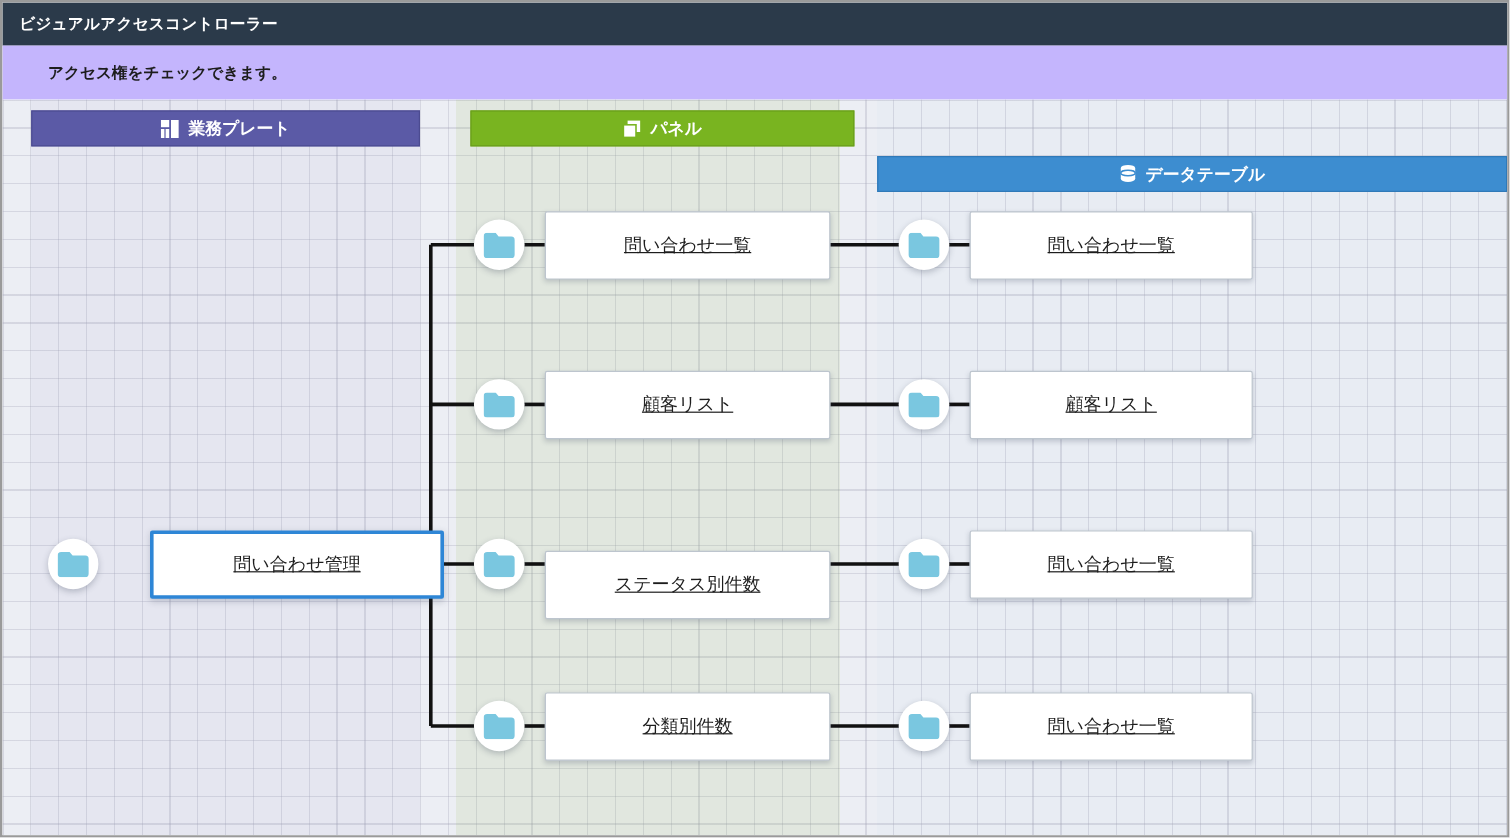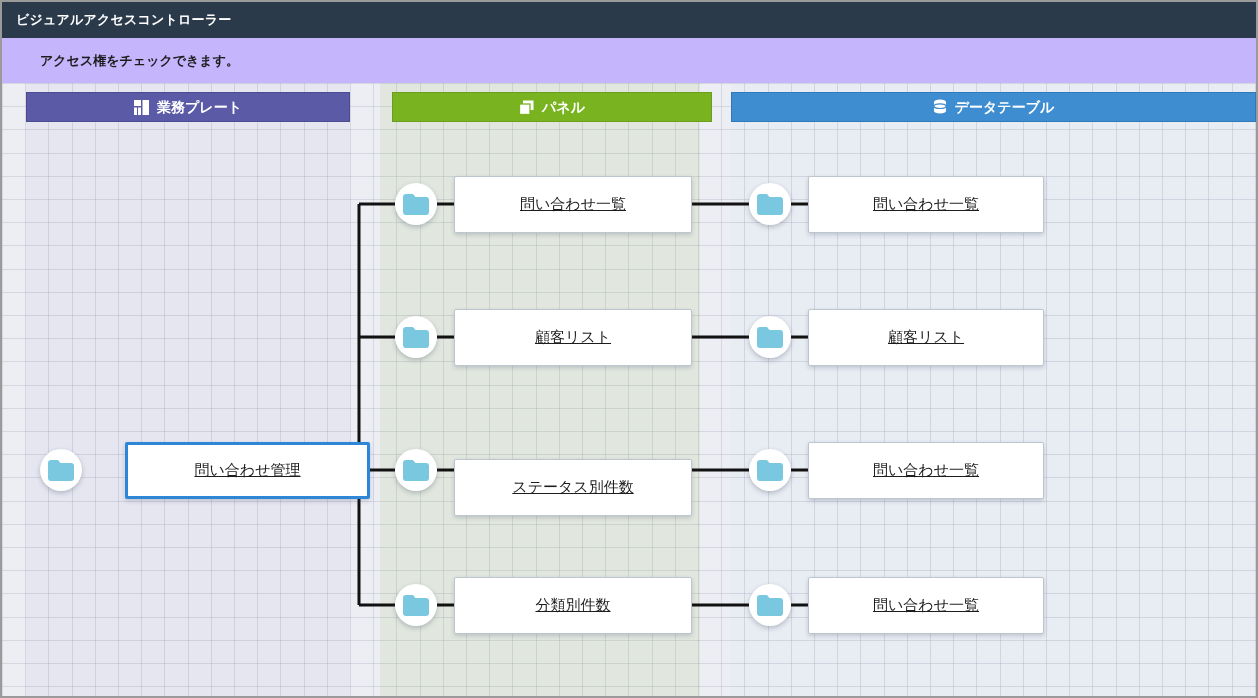--- a/index.html
+++ b/index.html
@@ -78,21 +78,21 @@
     position: absolute; top: 9px; height: 30px;
     display: flex; align-items: center; justify-content: center;
     gap: 8px;
     color: #ffffff;
     font-size: 14px;
     font-weight: bold;
   }
   .col-header .hdr-label { line-height: 1; }
   .hdr-plate  { left: 24px;  width: 324px; background: #5b5aa6; border: 1px solid #4c4b91; }
   .hdr-panel  { left: 378px; width: 320px; background: #79b420; border: 1px solid #6a9e1c; margin-left: 12px; }
-  .hdr-table  { left: 729px; width: 525px; background: #3d8dd0; border: 1px solid #2f79b8; }
+  .hdr-table  { left: 729px; width: 525px; background: #3d8dd0; border: 1px solid #2f79b8; margin-top: 38px; }
 
   .hdr-icon { display: inline-flex; align-items: center; }
 
   
   .links { position: absolute; left: 0; top: 0; width: 1254px; height: 613px; }
 
   
   .node {
     position: absolute;
     background: #ffffff;

